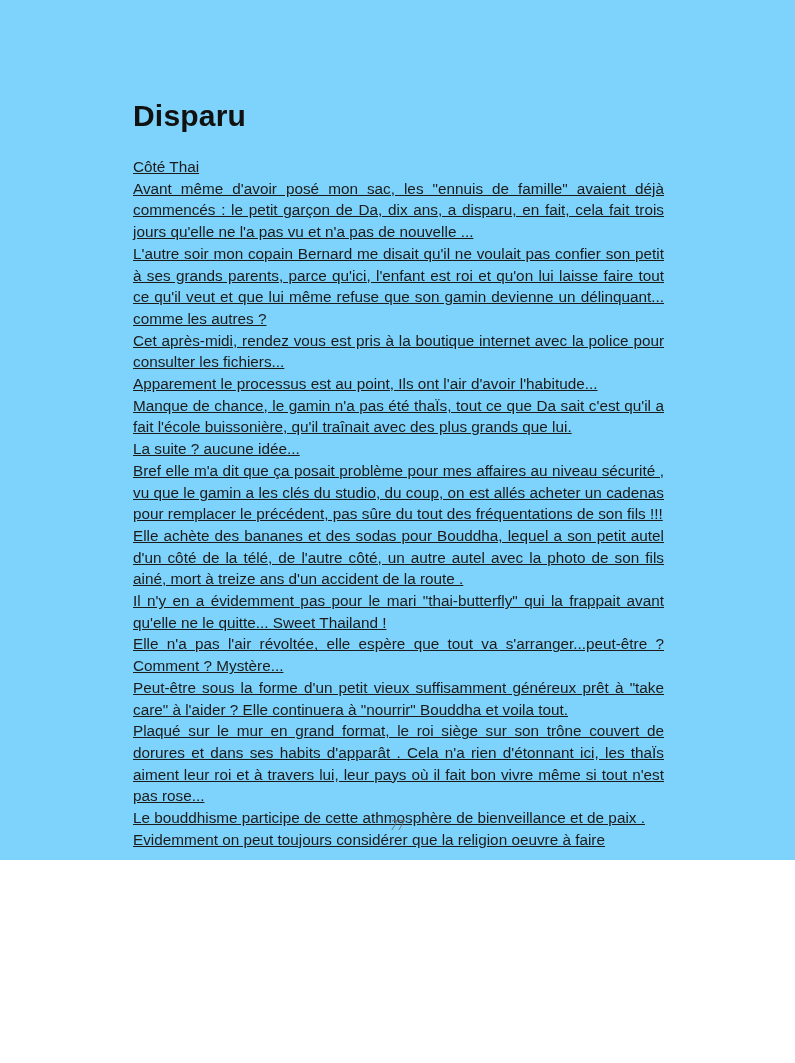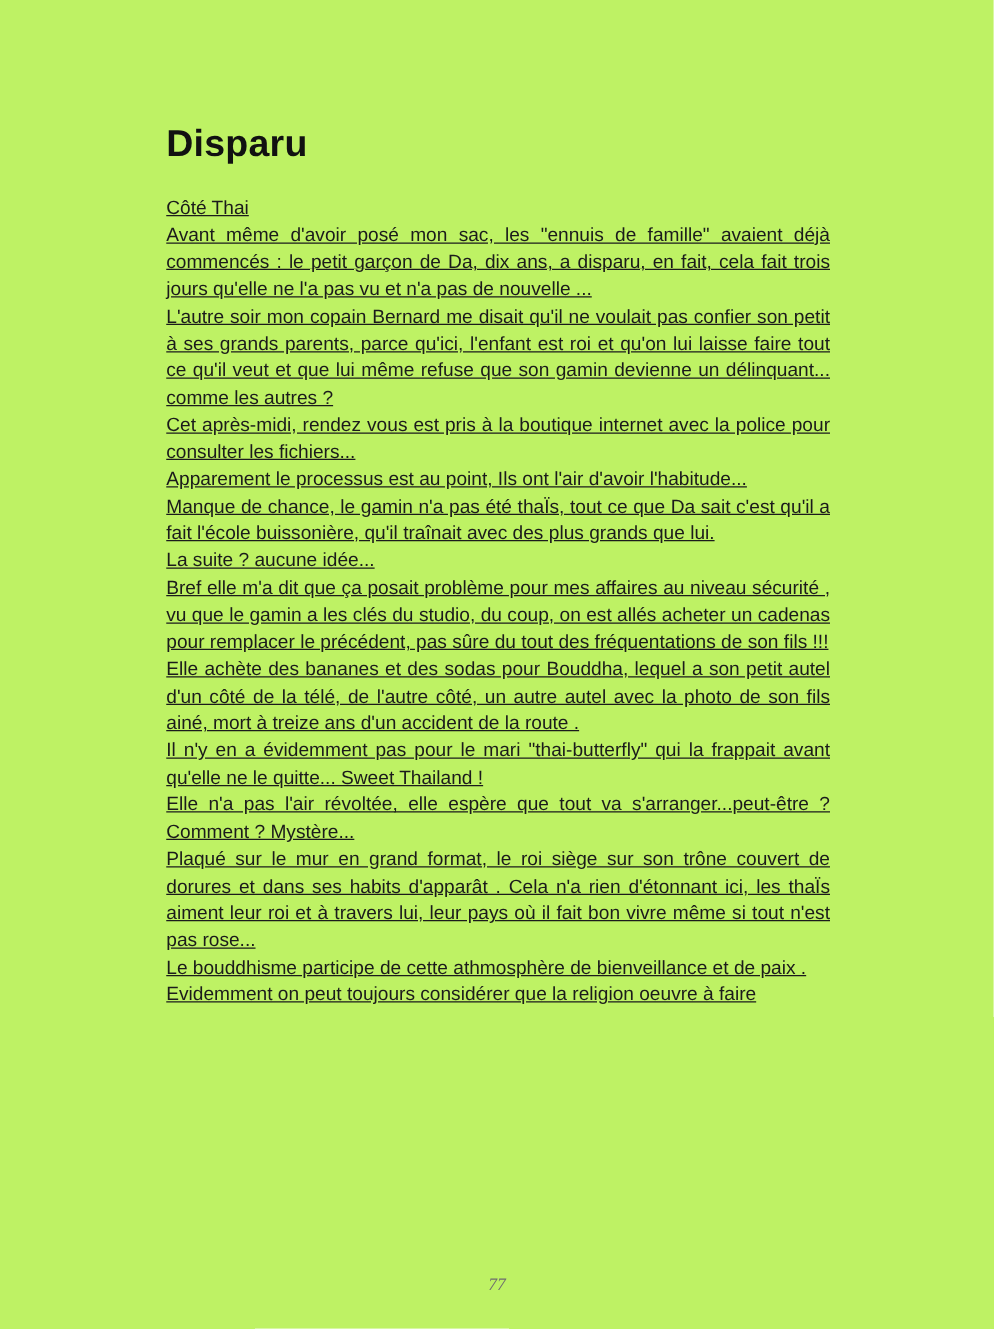--- a/index.html
+++ b/index.html
@@ -3,22 +3,22 @@
 <meta charset="utf-8">
 <style>
   html, body {
     margin: 0;
     padding: 0;
     background: #ffffff;
   }
   .page {
     position: relative;
     width: 795px;
-    height: 1063px;
-    background: #bef264;
+    height: 860px;
+    background: #7dd3fc;
     font-family: "Liberation Sans", sans-serif;
     color: #1b1b1b;
     overflow: hidden;
   }
   .content {
     position: absolute;
     left: 133px;
     top: 99px;
     width: 531px;
   }
@@ -63,19 +63,20 @@
         <p class="para">Avant même d'avoir posé mon sac, les "ennuis de famille" avaient déjà commencés : le petit garçon de Da, dix ans, a disparu, en fait, cela fait trois jours qu'elle ne l'a pas vu et n'a pas de nouvelle ...</p>
         <p class="para">L'autre soir mon copain Bernard me disait qu'il ne voulait pas confier son petit à ses grands parents, parce qu'ici, l'enfant est roi et qu'on lui laisse faire tout ce qu'il veut et que lui même refuse que son gamin devienne un délinquant... comme les autres ?</p>
         <p class="para">Cet après-midi, rendez vous est pris à la boutique internet avec la police pour consulter les fichiers...</p>
         <p class="para">Apparement le processus est au point, Ils ont l'air d'avoir l'habitude...</p>
         <p class="para">Manque de chance, le gamin n'a pas été thaÏs, tout ce que Da sait c'est qu'il a fait l'école buissonière, qu'il traînait avec des plus grands que lui.</p>
         <p class="para">La suite ? aucune idée...</p>
         <p class="para">Bref elle m'a dit que ça posait problème pour mes affaires au niveau sécurité , vu que le gamin a les clés du studio, du coup, on est allés acheter un cadenas pour remplacer le précédent, pas sûre du tout des fréquentations de son fils !!!</p>
         <p class="para">Elle achète des bananes et des sodas pour Bouddha, lequel a son petit autel d'un côté de la télé, de l'autre côté, un autre autel avec la photo de son fils ainé, mort à treize ans d'un accident de la route .</p>
         <p class="para">Il n'y en a évidemment pas pour le mari "thai-butterfly" qui la frappait avant qu'elle ne le quitte... Sweet Thailand !</p>
         <p class="para">Elle n'a pas l'air révoltée, elle espère que tout va s'arranger...peut-être ? Comment ? Mystère...</p>
+        <p class="para">Peut-être sous la forme d'un petit vieux suffisamment généreux prêt à "take care" à l'aider ? Elle continuera à "nourrir" Bouddha et voila tout.</p>
         <p class="para">Plaqué sur le mur en grand format, le roi siège sur son trône couvert de dorures et dans ses habits d'apparât . Cela n'a rien d'étonnant ici, les thaÏs aiment leur roi et à travers lui, leur pays où il fait bon vivre même si tout n'est pas rose...</p>
         <p class="para">Le bouddhisme participe de cette athmosphère de bienveillance et de paix .</p>
         <p class="para">Evidemment on peut toujours considérer que la religion oeuvre à faire</p>
       </div>
   </div>
   <div class="page-number">77</div>
 </div>
 
 </body></html>

